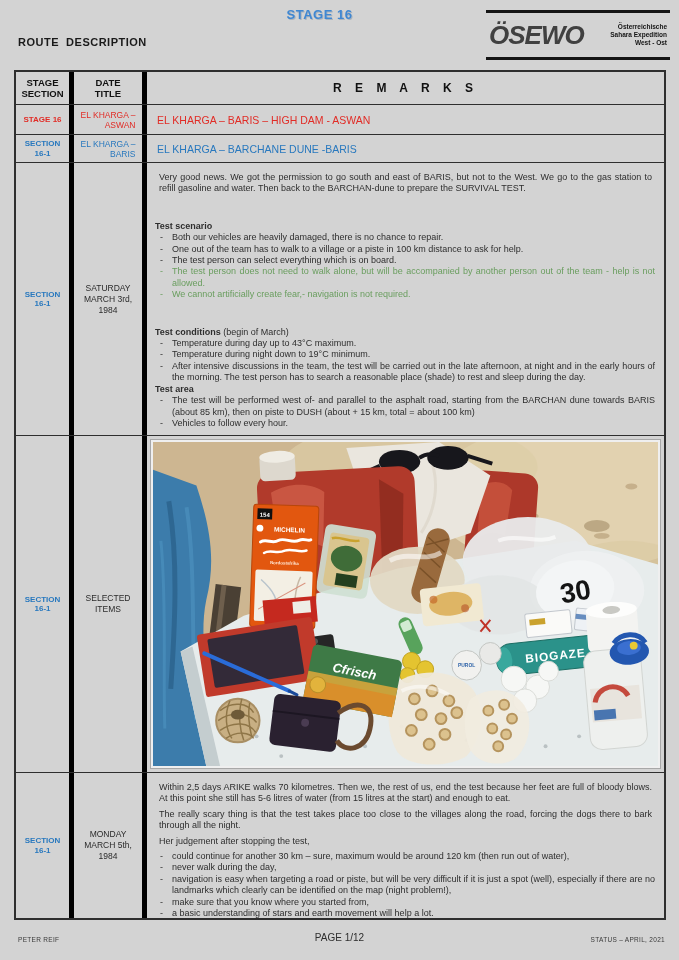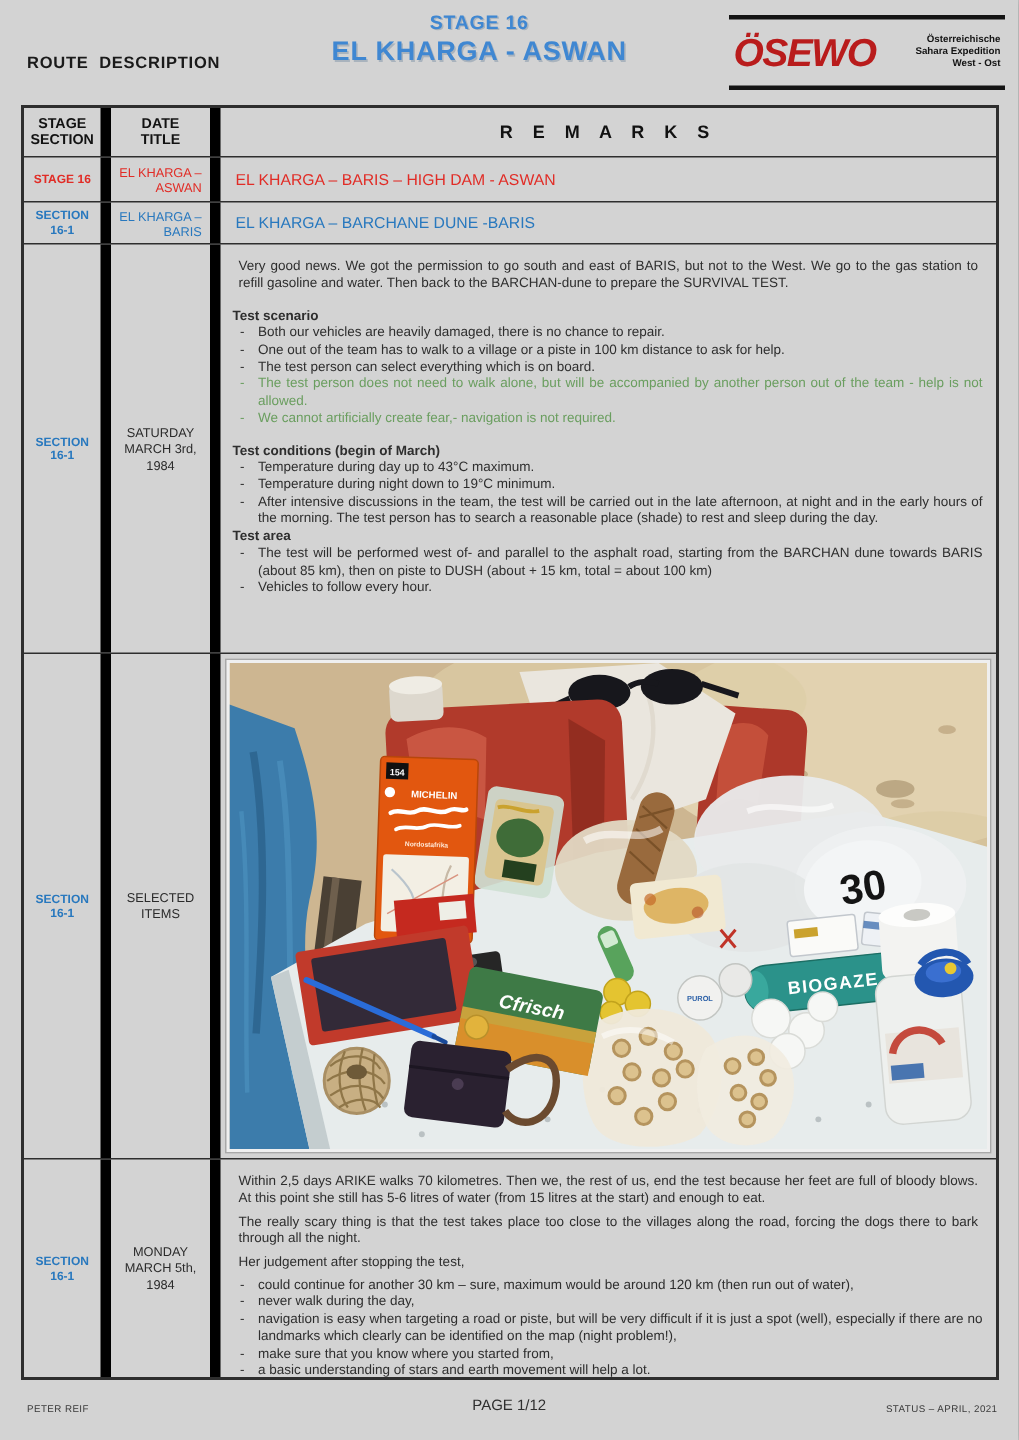--- a/index.html
+++ b/index.html
@@ -8,28 +8,28 @@
         margin:0 auto;box-shadow:0 0 6px rgba(0,0,0,.4);}
   
   .hdr-left{position:absolute;left:18px;top:36px;font-size:11px;font-weight:bold;
             letter-spacing:.5px;white-space:pre;color:#1a1a1a;}
   .hdr-center{position:absolute;left:160px;right:200px;top:7px;text-align:center;}
   .t1{font-size:13px;font-weight:bold;color:#3f87d2;text-shadow:1px 1px 0 #a9b3bd;letter-spacing:.5px;}
   .t2{font-size:18px;font-weight:bold;color:#3f87d2;text-shadow:1px 1px 0 #a9b3bd;letter-spacing:.5px;margin-top:2px;}
   .logo{position:absolute;right:9px;top:10px;width:178px;height:40px;
         border-top:3px solid #141414;border-bottom:3px solid #141414;
         display:flex;align-items:center;justify-content:space-between;padding:2px 3px;}
-  .logo-name{font-size:26px;font-weight:bold;font-style:italic;color:#b91c1c;letter-spacing:-1px;}
+  .logo-name{font-size:26px;font-weight:bold;font-style:italic;color:#404040;letter-spacing:-1px;}
   .logo-sub{text-align:right;font-size:6.5px;font-weight:bold;line-height:8px;color:#141414;}
   
   .tbl{position:absolute;left:14px;top:70px;width:652px;border:2px solid #2e2e2e;
        box-sizing:border-box;background:#d3d3d3;}
   .row{display:flex;border-bottom:1px solid #2e2e2e;box-sizing:border-box;}
   .row:last-child{border-bottom:none;}
-  .c{border-right:7px solid #000000;box-sizing:border-box;display:flex;
+  .c{border-right:5px solid #000000;box-sizing:border-box;display:flex;
      align-items:center;justify-content:center;text-align:center;overflow:hidden;}
   .c:last-child{border-right:none;}
   .c1{width:58px;flex:none;}
   .c2{width:73px;flex:none;}
   .c3{flex:1;}
   .pre{white-space:pre-line;}
   .bold{font-weight:bold;}
   .r-head{height:33px;}
   .r-head .c1,.r-head .c2{font-size:9.5px;font-weight:bold;line-height:11px;color:#111;}
   .remarks-h{font-size:12px;font-weight:bold;letter-spacing:5px;color:#111;}
@@ -40,23 +40,23 @@
   .cell-sm{font-size:8px;font-weight:bold;line-height:9.5px;}
   .cell-md{font-size:8.5px;line-height:10px;text-align:right;}
   .remark-line{justify-content:flex-start;text-align:right;padding-left:10px;font-size:10.5px;}
   .r-day1{height:273px;}
   .r-photo{height:337px;}
   .r-day2{height:145px;}
   .date-cell{font-size:8.5px;line-height:11px;color:#2b2b2b;}
   .body{display:block;text-align:left;padding:5px 8px 4px 8px;font-size:9px;
         line-height:11.4px;color:#2e2e2e;}
   .para{margin:4px;text-align:justify;}
-  .h{font-weight:bold;margin-top:10px;}
+  .h{font-weight:bold;margin-top:26px;}
   .h0{font-weight:bold;}
-  .h .norm{font-weight:bold;}
+  .h .norm{font-weight:normal;}
   .b{display:flex;}
   .b .d{width:17px;flex:none;padding-left:5px;box-sizing:border-box;}
   .b .t{flex:1;text-align:justify;padding-right:1px;}
   .green .d,.green .t{color:#6a9e5f;}
   
   .photo-cell{padding:3px;}
   .photo{width:100%;height:100%;background:#efefef;border:1px solid #a8a8a8;
          box-sizing:border-box;padding:2px;}
   .photo svg{width:100%;height:100%;display:block;}
   svg text{font-family:"Liberation Sans",sans-serif;}
@@ -66,21 +66,20 @@
   .ftr-right{position:absolute;right:14px;top:936px;font-size:6.5px;color:#3a3a3a;letter-spacing:.3px;}
 </style>
 </head>
 <body>
 
 <div class="page">
 
   <div class="hdr-left">ROUTE  DESCRIPTION</div>
   <div class="hdr-center">
     <div class="t1">STAGE 16</div>
-    <div class="t2">EL KHARGA - ASWAN</div>
   </div>
   <div class="logo">
     <div class="logo-name">ÖSEWO</div>
     <div class="logo-sub">
       <div>Österreichische</div>
       <div>Sahara Expedition</div>
       <div>West - Ost</div>
     </div>
   </div>
 

